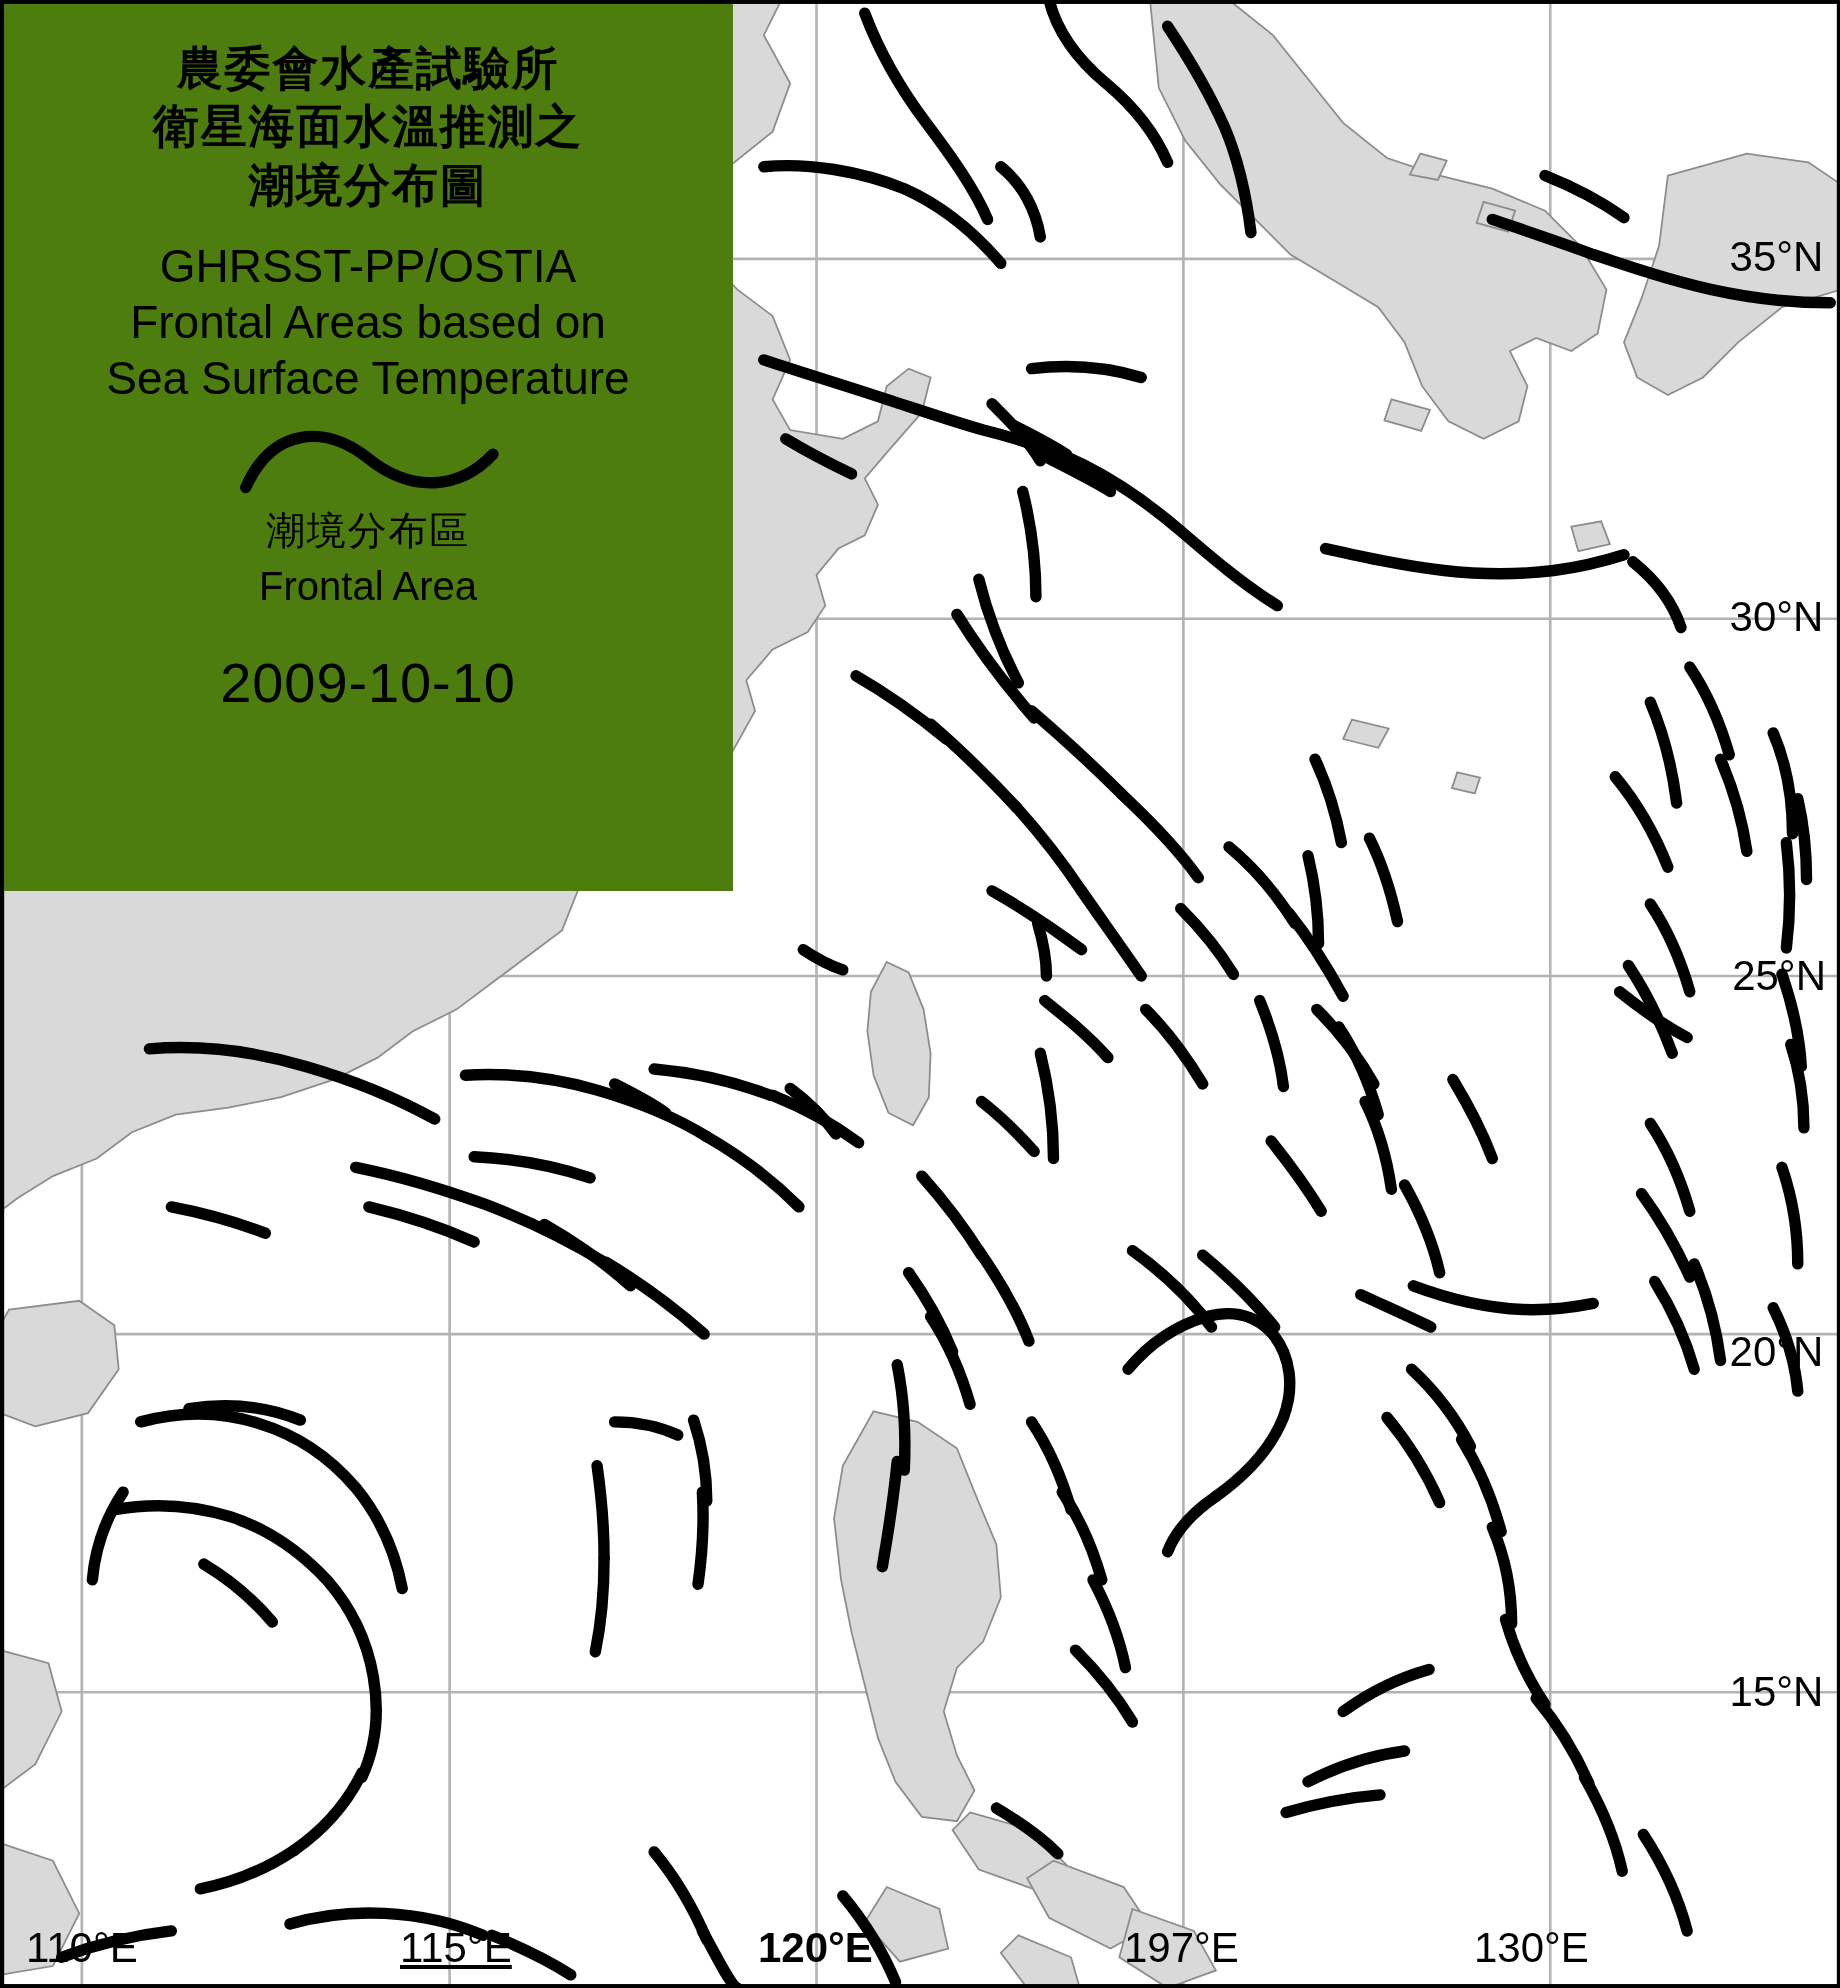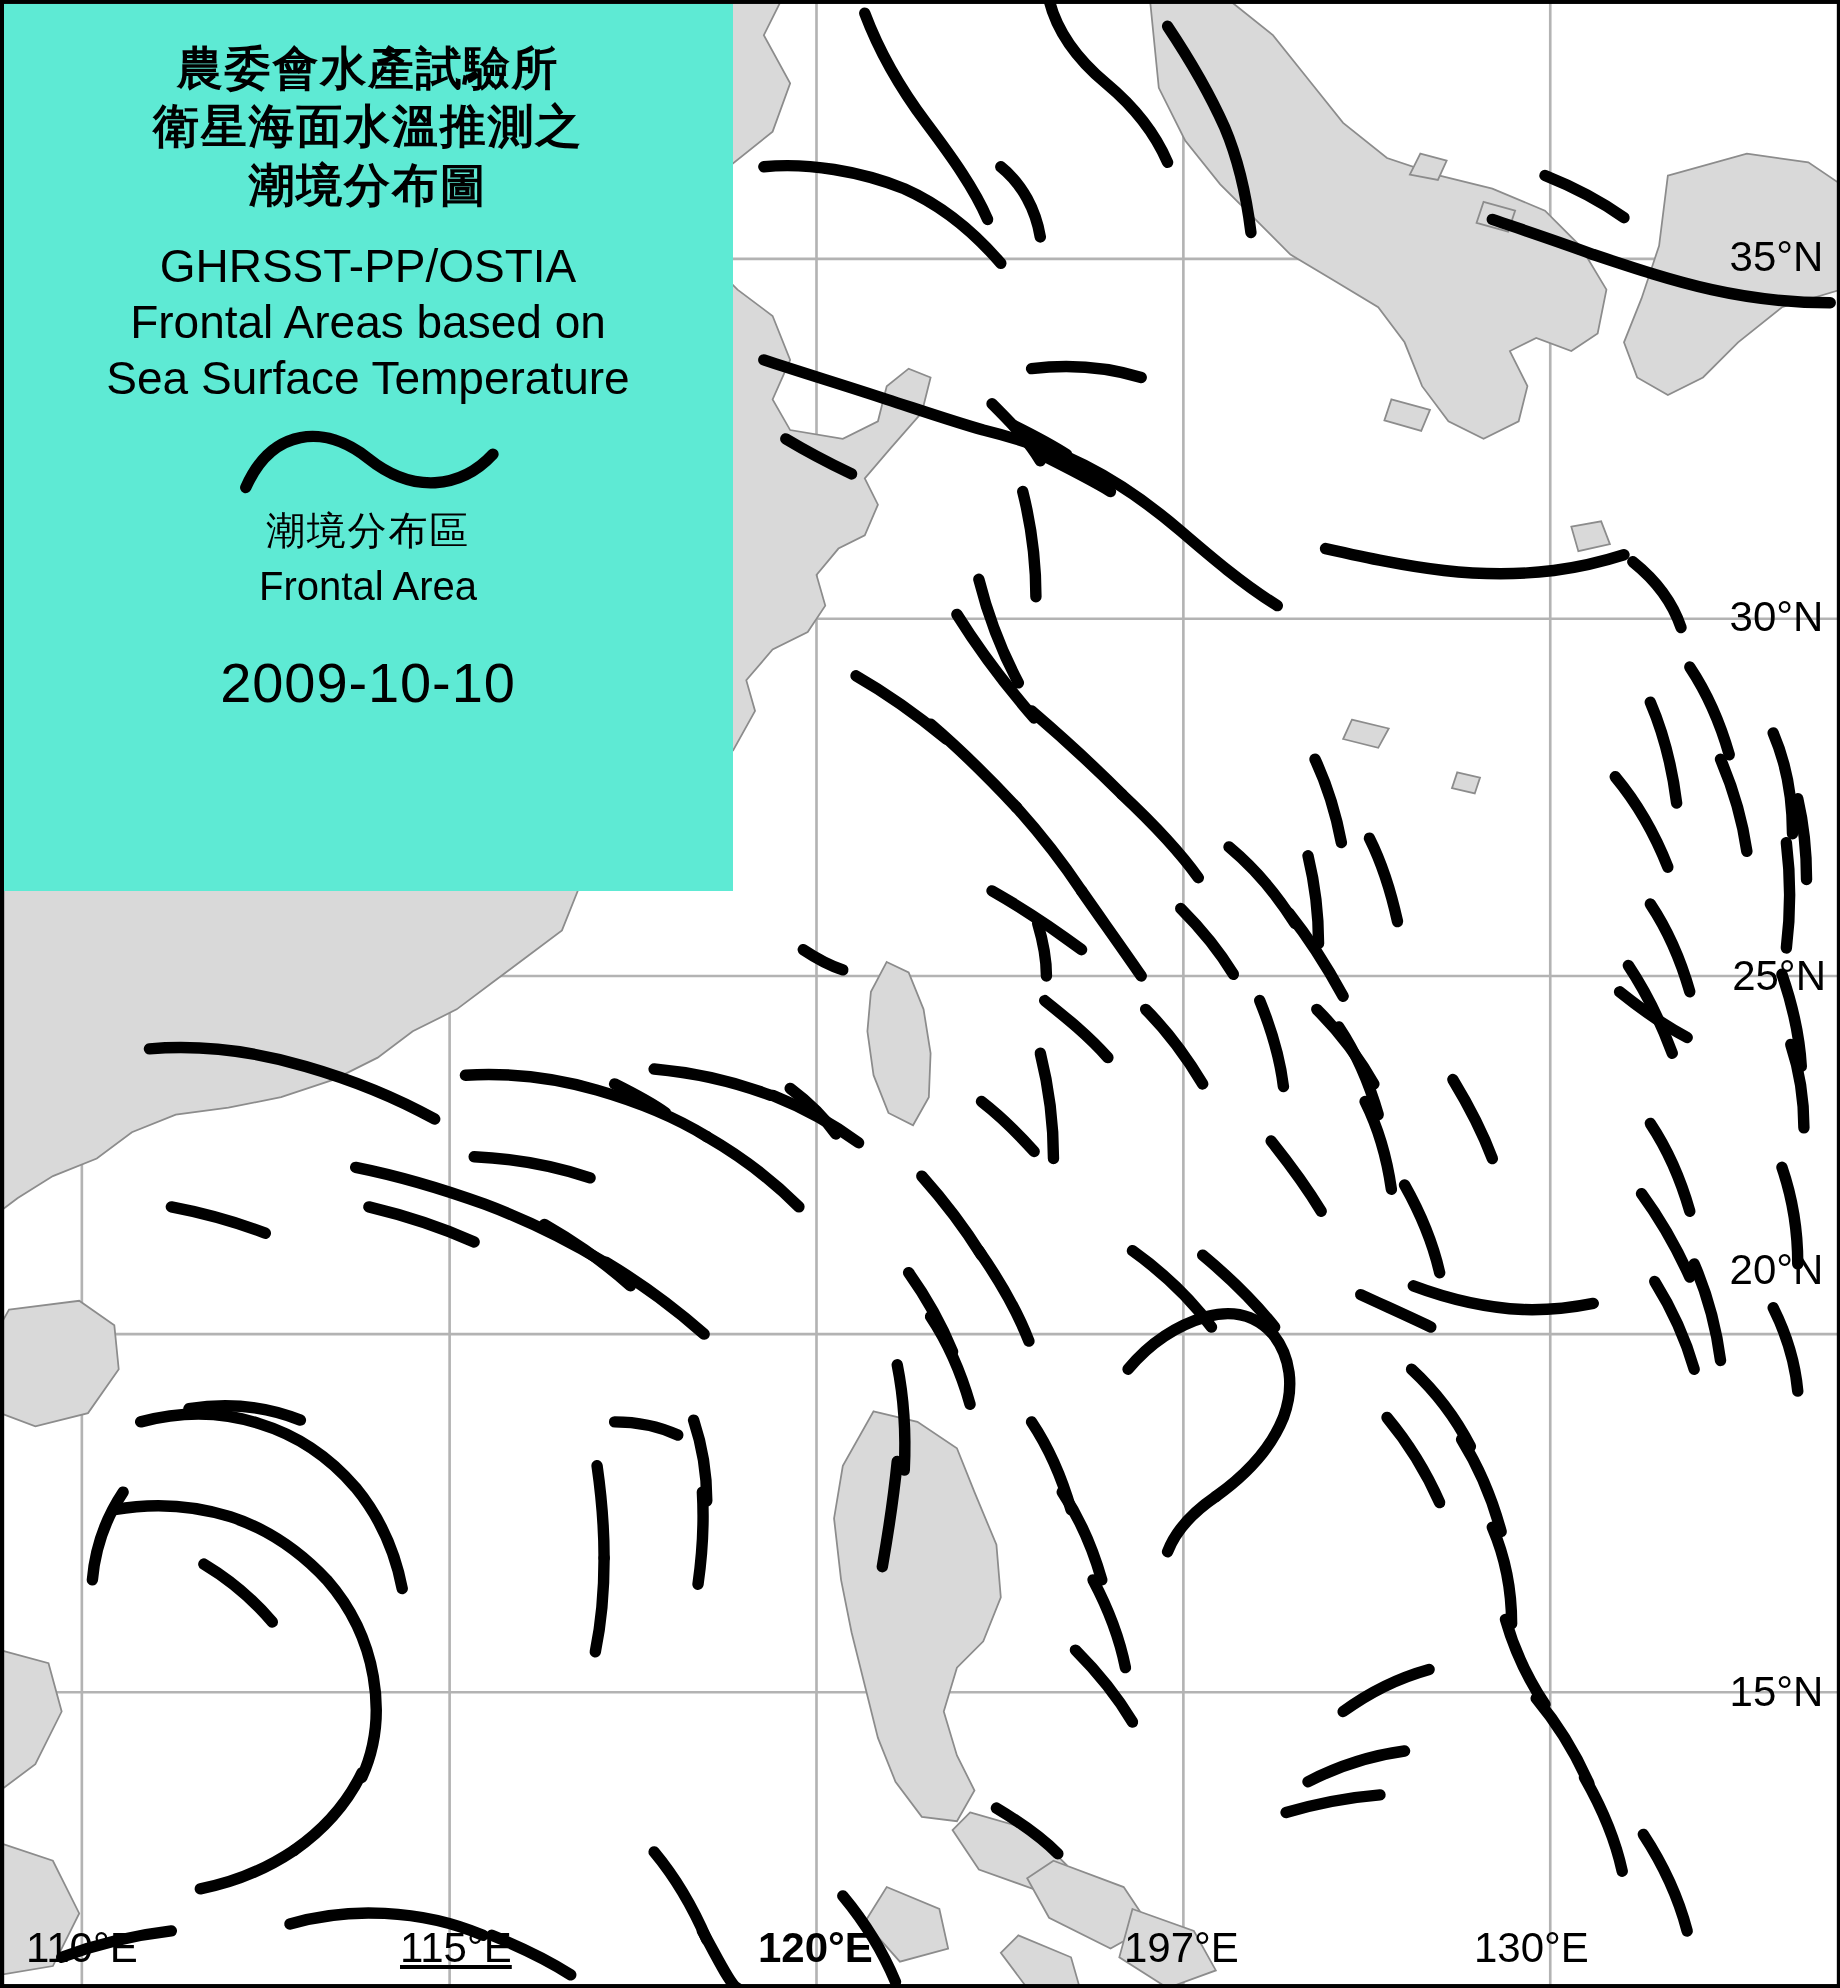--- a/index.html
+++ b/index.html
@@ -22,21 +22,21 @@
     left: 0;
     top: 0;
   }
   
   #legend-panel {
     position: absolute;
     left: 3.5px;
     top: 3.5px;
     width: 729px;
     height: 887px;
-    background: #5eead4;
+    background: #4d7c0f;
     box-sizing: border-box;
     text-align: center;
     padding-top: 35px;
   }
   .legend-cjk-title {
     font-family: "DejaVu Sans", sans-serif;
     font-size: 46px;
     font-weight: bold;
     line-height: 1.28;
     color: #000000;
@@ -309,21 +309,21 @@
       </svg>
     </div>
     <div class="legend-sub-cjk">潮境分布區</div>
     <div class="legend-sub-en">Frontal Area</div>
     <div class="legend-date">2009-10-10</div>
   </div>
 
   <div class="lat-label" style="right:17.6px; top:233px;">35°N</div>
   <div class="lat-label" style="right:17.6px; top:593px;">30°N</div>
   <div class="lat-label" style="right:15px; top:952px;">25°N</div>
-  <div class="lat-label" style="right:17.6px; top:1246px;">20°N</div>
+  <div class="lat-label" style="right:17.6px; top:1328px;">20°N</div>
   <div class="lat-label" style="right:17.6px; top:1668px;">15°N</div>
 
   <div class="lon-label" style="left:26px; bottom:16px;">110°E</div>
   <div class="lon-label" style="left:400px; bottom:16px;text-decoration:underline;">115°E</div>
   <div class="lon-label" style="left:758px; bottom:16px;font-weight:bold;">120°E</div>
   <div class="lon-label" style="left:1124px; bottom:16px;">197°E</div>
   <div class="lon-label" style="left:1474px; bottom:16px;">130°E</div>
 
 </div>
 

